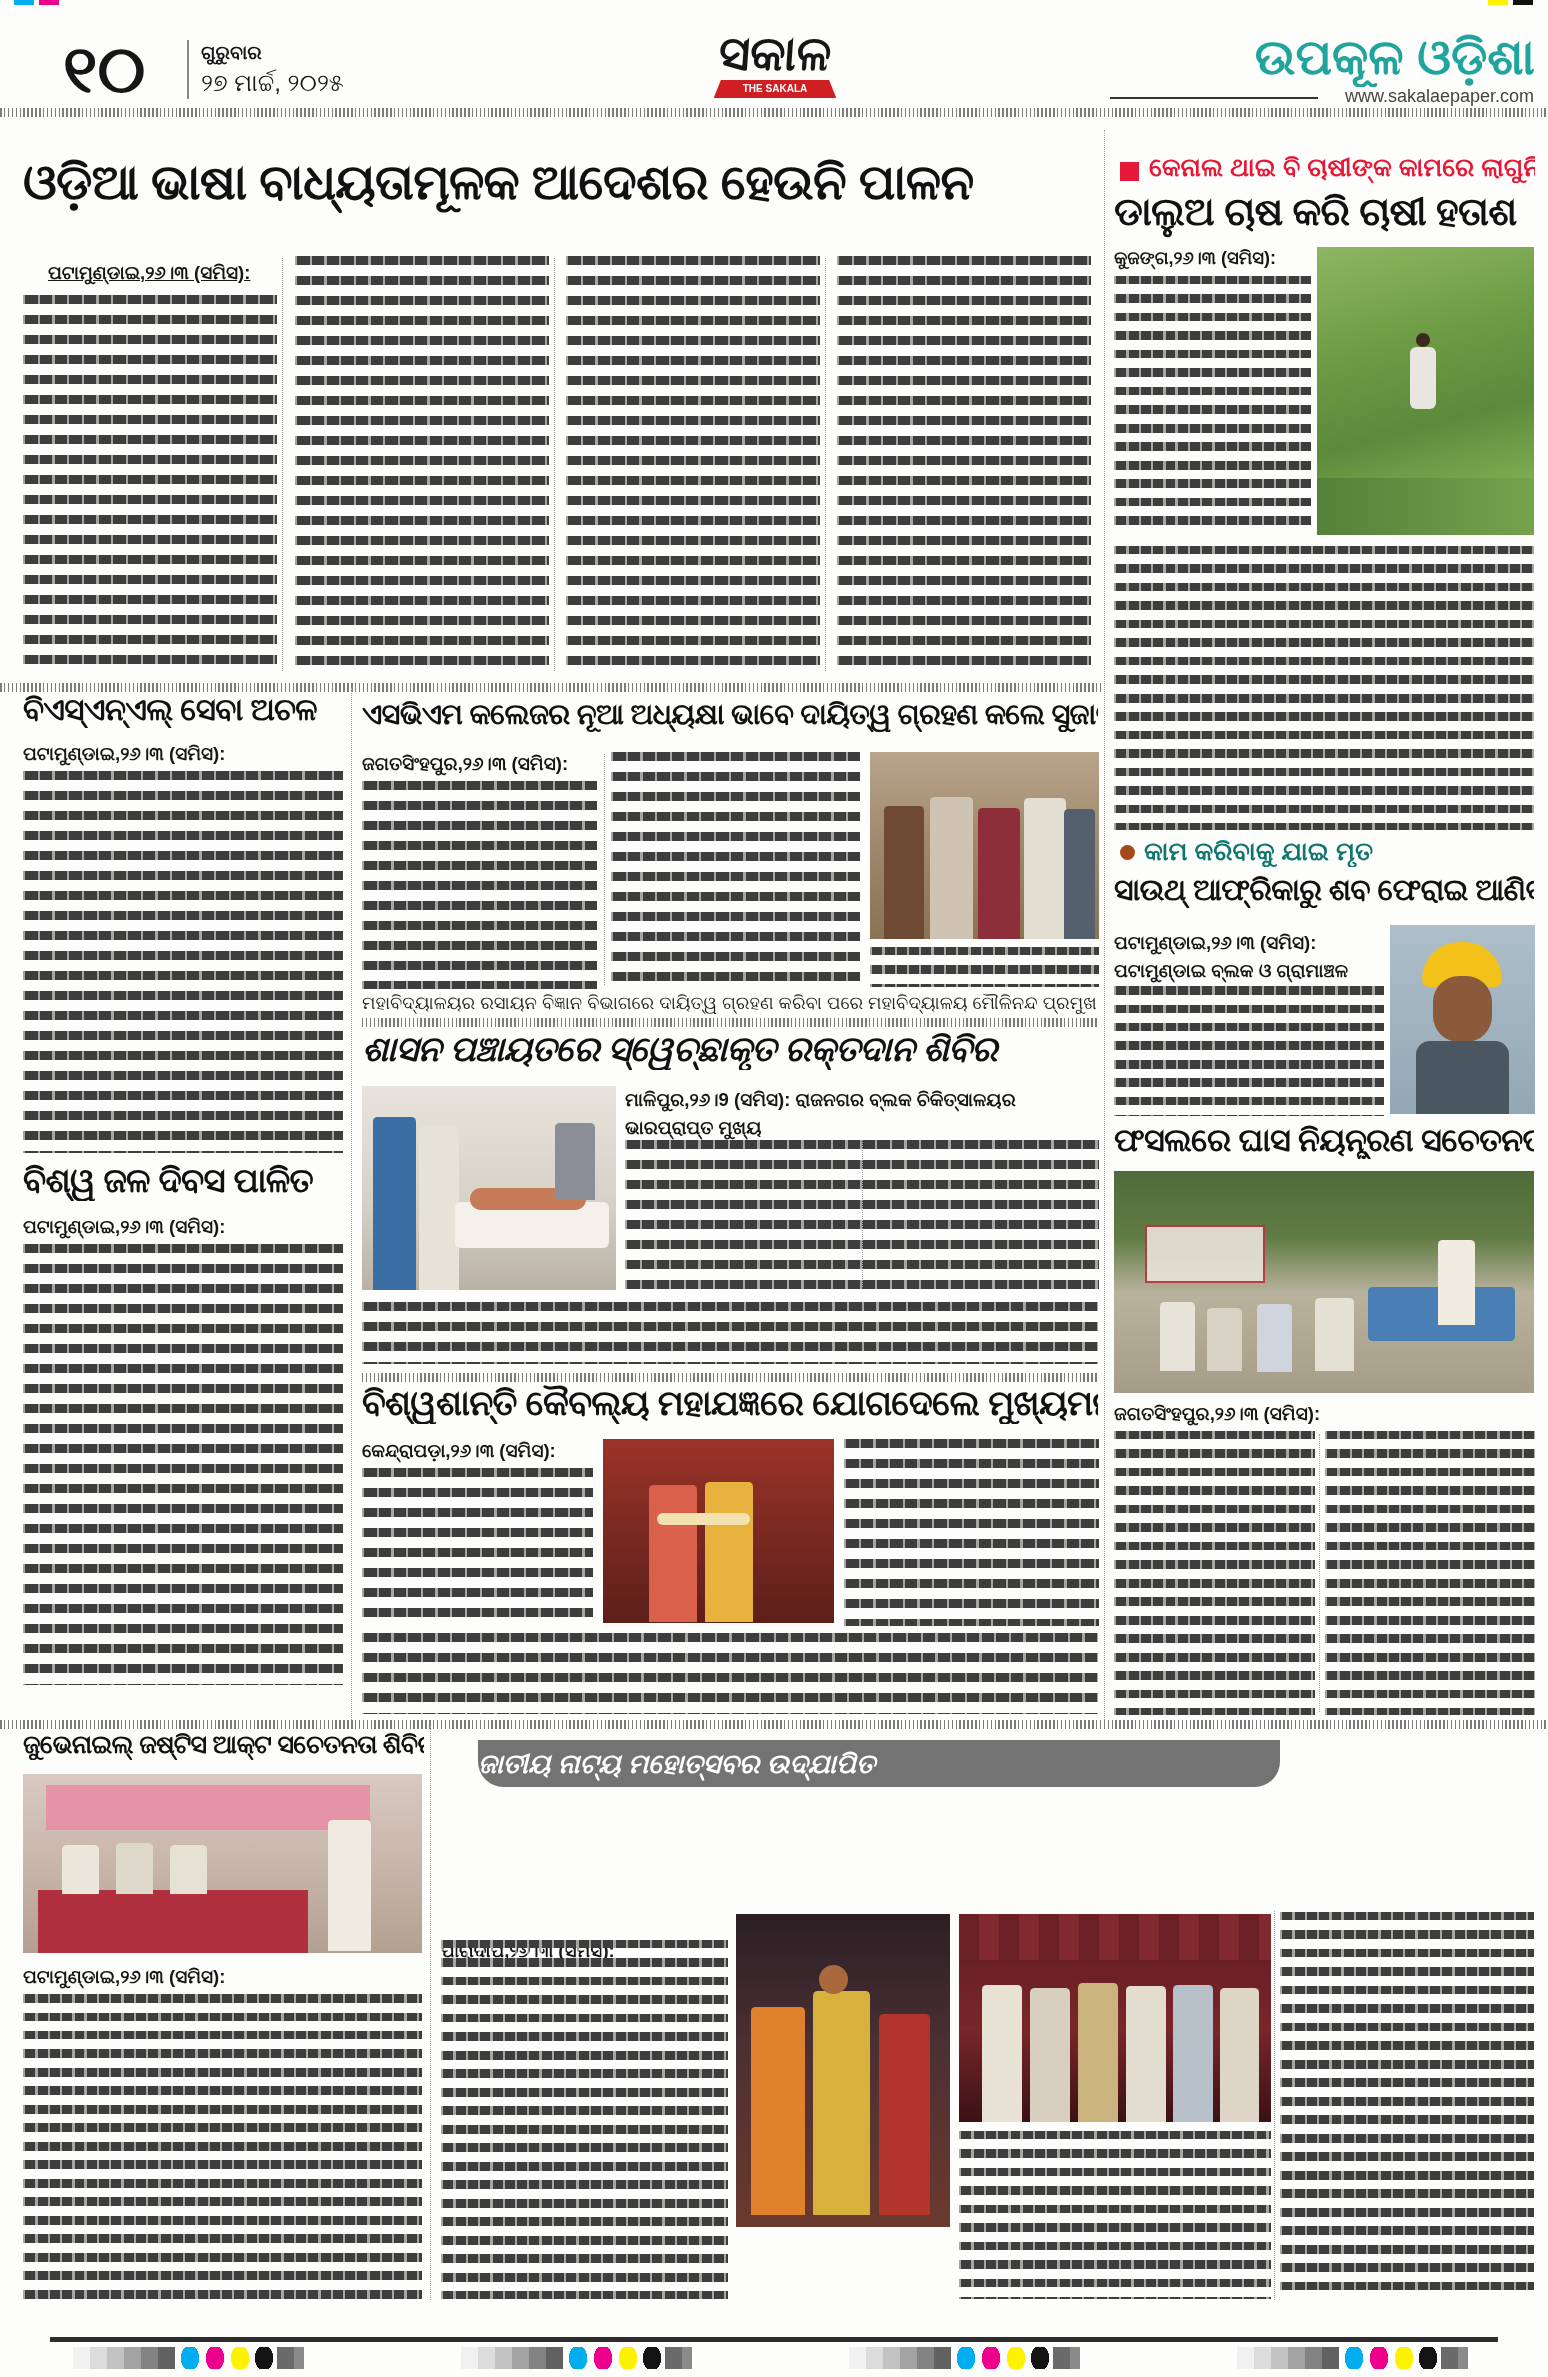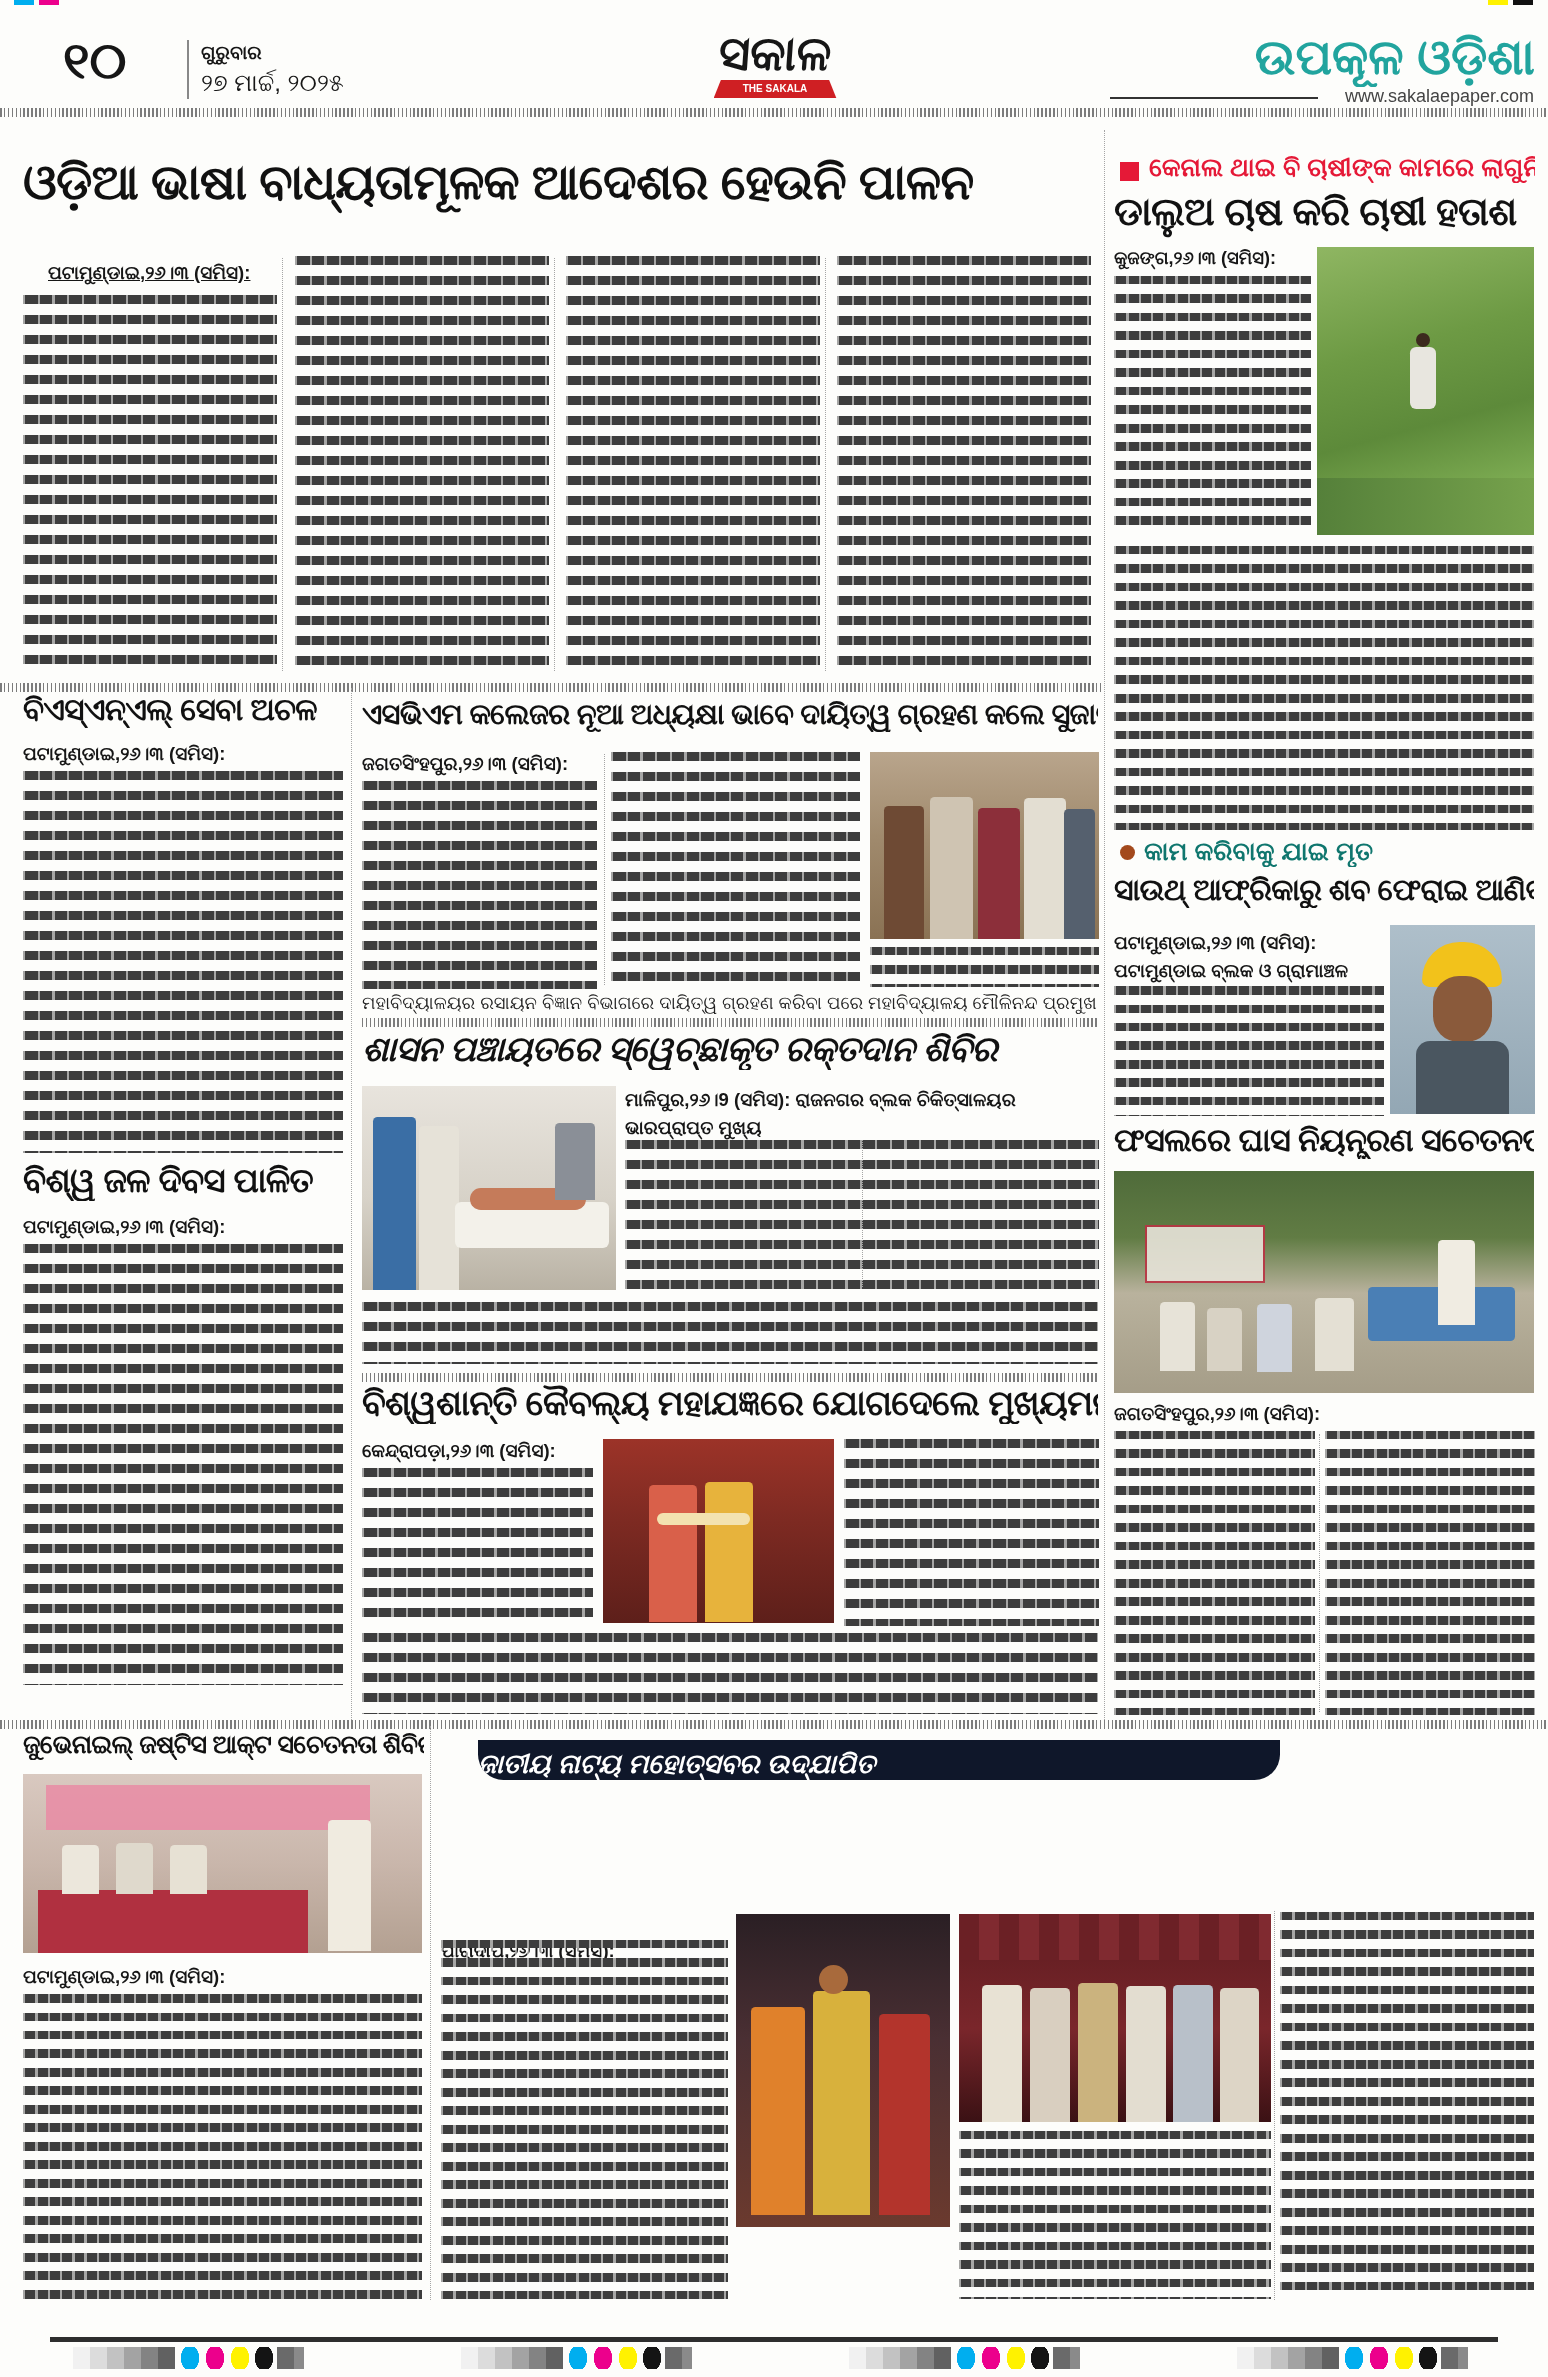--- a/index.html
+++ b/index.html
@@ -39,21 +39,21 @@
 </head>
 <body>
 
 <div class="page">
 
   <div class="corner" style="left:14px;top:0;background:#00AEEF"></div>
   <div class="corner" style="left:39px;top:0;background:#EC008C"></div>
   <div class="corner" style="left:1488px;top:0;background:#FFF200"></div>
   <div class="corner" style="left:1513px;top:0;background:#111"></div>
 
-  <div class="abs bold" style="left:63px;top:31px;font-size:51px;">୧୦</div>
+  <div class="abs bold" style="left:63px;top:31px;font-size:66px;">୧୦</div>
   <div class="abs" style="left:187px;top:40px;width:1.5px;height:59px;background:#888;"></div>
   <div class="abs" style="left:201px;top:42px;font-size:19px;font-weight:bold;">ଗୁରୁବାର</div>
   <div class="abs" style="left:201px;top:69px;font-size:24px;">୨୭ ମାର୍ଚ୍ଚ, ୨୦୨୫</div>
 
   <div class="abs" style="left:690px;top:26px;width:170px;text-align:center;">
     <div class="bold nowrap" style="font-size:48px;transform:skewX(-4deg);">ସକାଳ</div>
     <div style="margin:-3.1px auto 0;width:123px;height:18.5px;background:#cf1f23;color:#fff;font-size:10px;font-weight:bold;line-height:18.5px;clip-path:polygon(6% 0,94% 0,100% 100%,0 100%);">THE SAKALA</div>
   </div>
 
   <div class="abs bold nowrap" style="left:1003px;top:29px;width:532px;font-size:49px;color:#21a49e;text-align:right;">ଉପକୂଳ ଓଡ଼ିଶା</div>
@@ -172,21 +172,21 @@
     <div class="abs" style="left:15.4px;top:116px;width:270px;height:63px;background:#b03040;"></div>
     <div class="fig" style="left:39px;top:71px;width:37px;height:49px;background:#ece7dc;"></div>
     <div class="fig" style="left:93px;top:69px;width:37px;height:51px;background:#dfd9cc;"></div>
     <div class="fig" style="left:147px;top:71px;width:37px;height:49px;background:#e7e1d4;"></div>
     <div class="fig" style="left:305px;top:46px;width:43px;height:131px;background:#f0ebe0;"></div>
   </div>
   <div class="dateline" style="left:23px;top:1965px;width:399px;">ପଟାମୁଣ୍ଡାଇ,୨୬।୩ (ସମିସ):</div>
   <div class="sim small" style="left:23px;top:1994px;width:399px;height:305px;"></div>
   <div class="vdots" style="left:430px;top:1726px;height:574px;"></div>
 
-  <div class="abs center bold nowrap" style="left:478px;top:1740px;width:802px;height:40px;border-radius:0 0 25.4px 25.4px;background:#0f172a;color:#fff;font-size:27px;line-height:48px;">ଜାତୀୟ ନାଟ୍ୟ ମହୋତ୍ସବର ଉଦ୍ଯାପିତ</div>
+  <div class="abs center bold nowrap" style="left:478px;top:1740px;width:802px;height:47px;border-radius:0 0 25.4px 25.4px;background:#737373;color:#fff;font-size:27px;line-height:48px;">ଜାତୀୟ ନାଟ୍ୟ ମହୋତ୍ସବର ଉଦ୍ଯାପିତ</div>
 
   <div class="dateline" style="left:441px;top:1911px;width:287px;margin-top:28px;">ପାରାଦୀପ,୨୬।୩ (ସମିସ):</div>
   <div class="sim small" style="left:441px;top:1940px;width:287px;height:359px;"></div>
 
   <div class="photo" style="left:736px;top:1914px;width:214px;height:313px;background:linear-gradient(180deg,#2a1f24 0%,#4a2f33 40%,#6b3a2e 100%);">
     <div class="fig" style="left:15.4px;top:93px;width:54px;height:208px;background:#e0812b;"></div>
     <div class="fig" style="left:77px;top:77px;width:57px;height:224px;background:#d8b13c;"></div>
     <div class="fig" style="left:143px;top:100px;width:51px;height:201px;background:#b3342c;"></div>
     <div class="abs" style="left:83px;top:51px;width:29px;height:29px;background:#a86a3c;border-radius:50%;"></div>
   </div>

